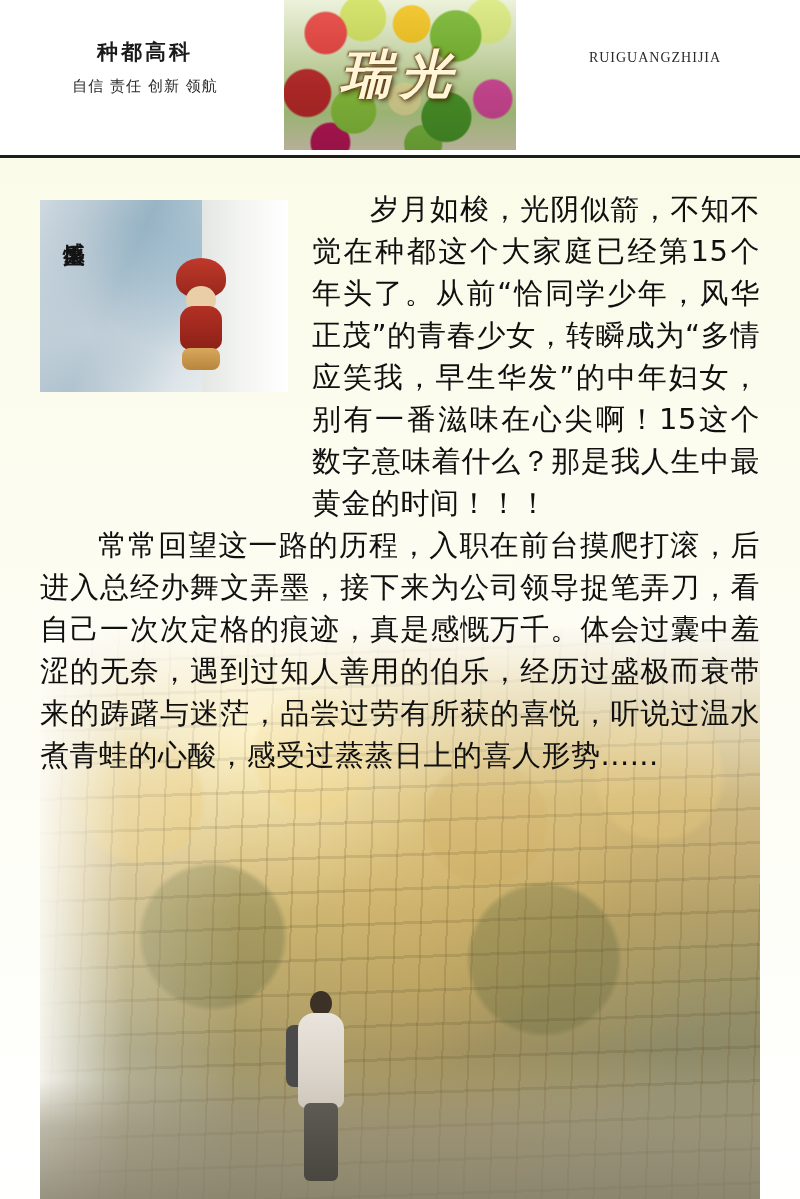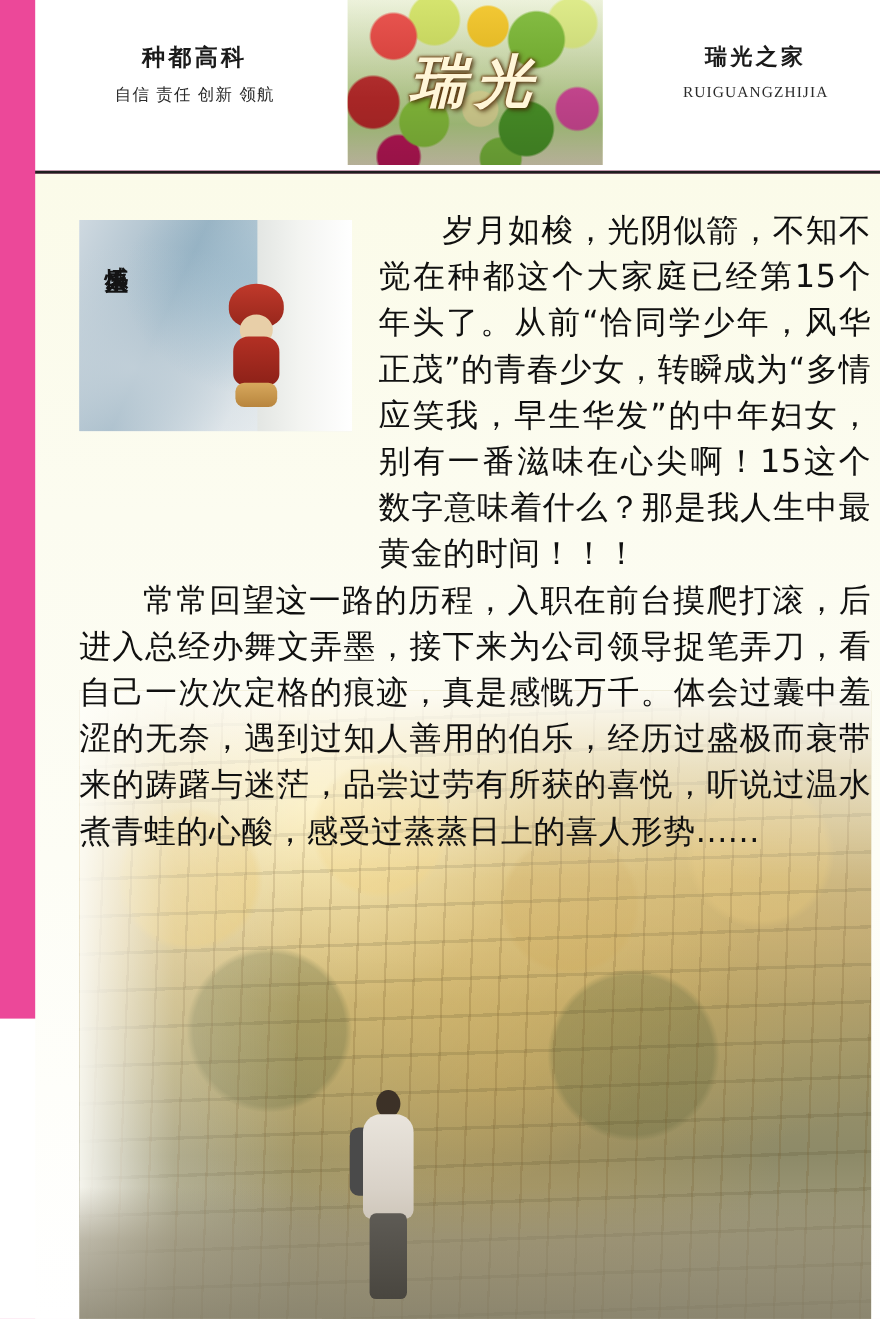--- a/index.html
+++ b/index.html
@@ -11,23 +11,22 @@
     height: 1199px;
     background: #ffffff;
     font-family: "Liberation Sans", sans-serif;
     overflow: hidden;
   }
 
   .page {
     position: relative;
     width: 800px;
     height: 926px;
-    background: #ec4899;
+    background: #eab308;
     box-sizing: border-box;
-    padding-left: 32px;
   }
 
   
   .header {
     position: relative;
     height: 155px;
     width: 800px;
     background: #ffffff;
     display: flex;
     align-items: flex-start;
@@ -358,21 +357,20 @@
       <div class="brand-name">种都高科</div>
       <div class="brand-slogan">自信 责任 创新 领航</div>
     </div>
 
     <div class="logo-block">
       <div class="logo-veg-shadow"></div>
       <div class="logo-calligraphy">瑞光</div>
     </div>
 
     <div class="header-side right">
-      <div class="brand-name-right">瑞光之家</div>
       <div class="brand-pinyin">RUIGUANGZHIJIA</div>
     </div>
 
   </div>
 
   <div class="header-rule"></div>
 
   <div class="content">
 
     <div class="scenic">

